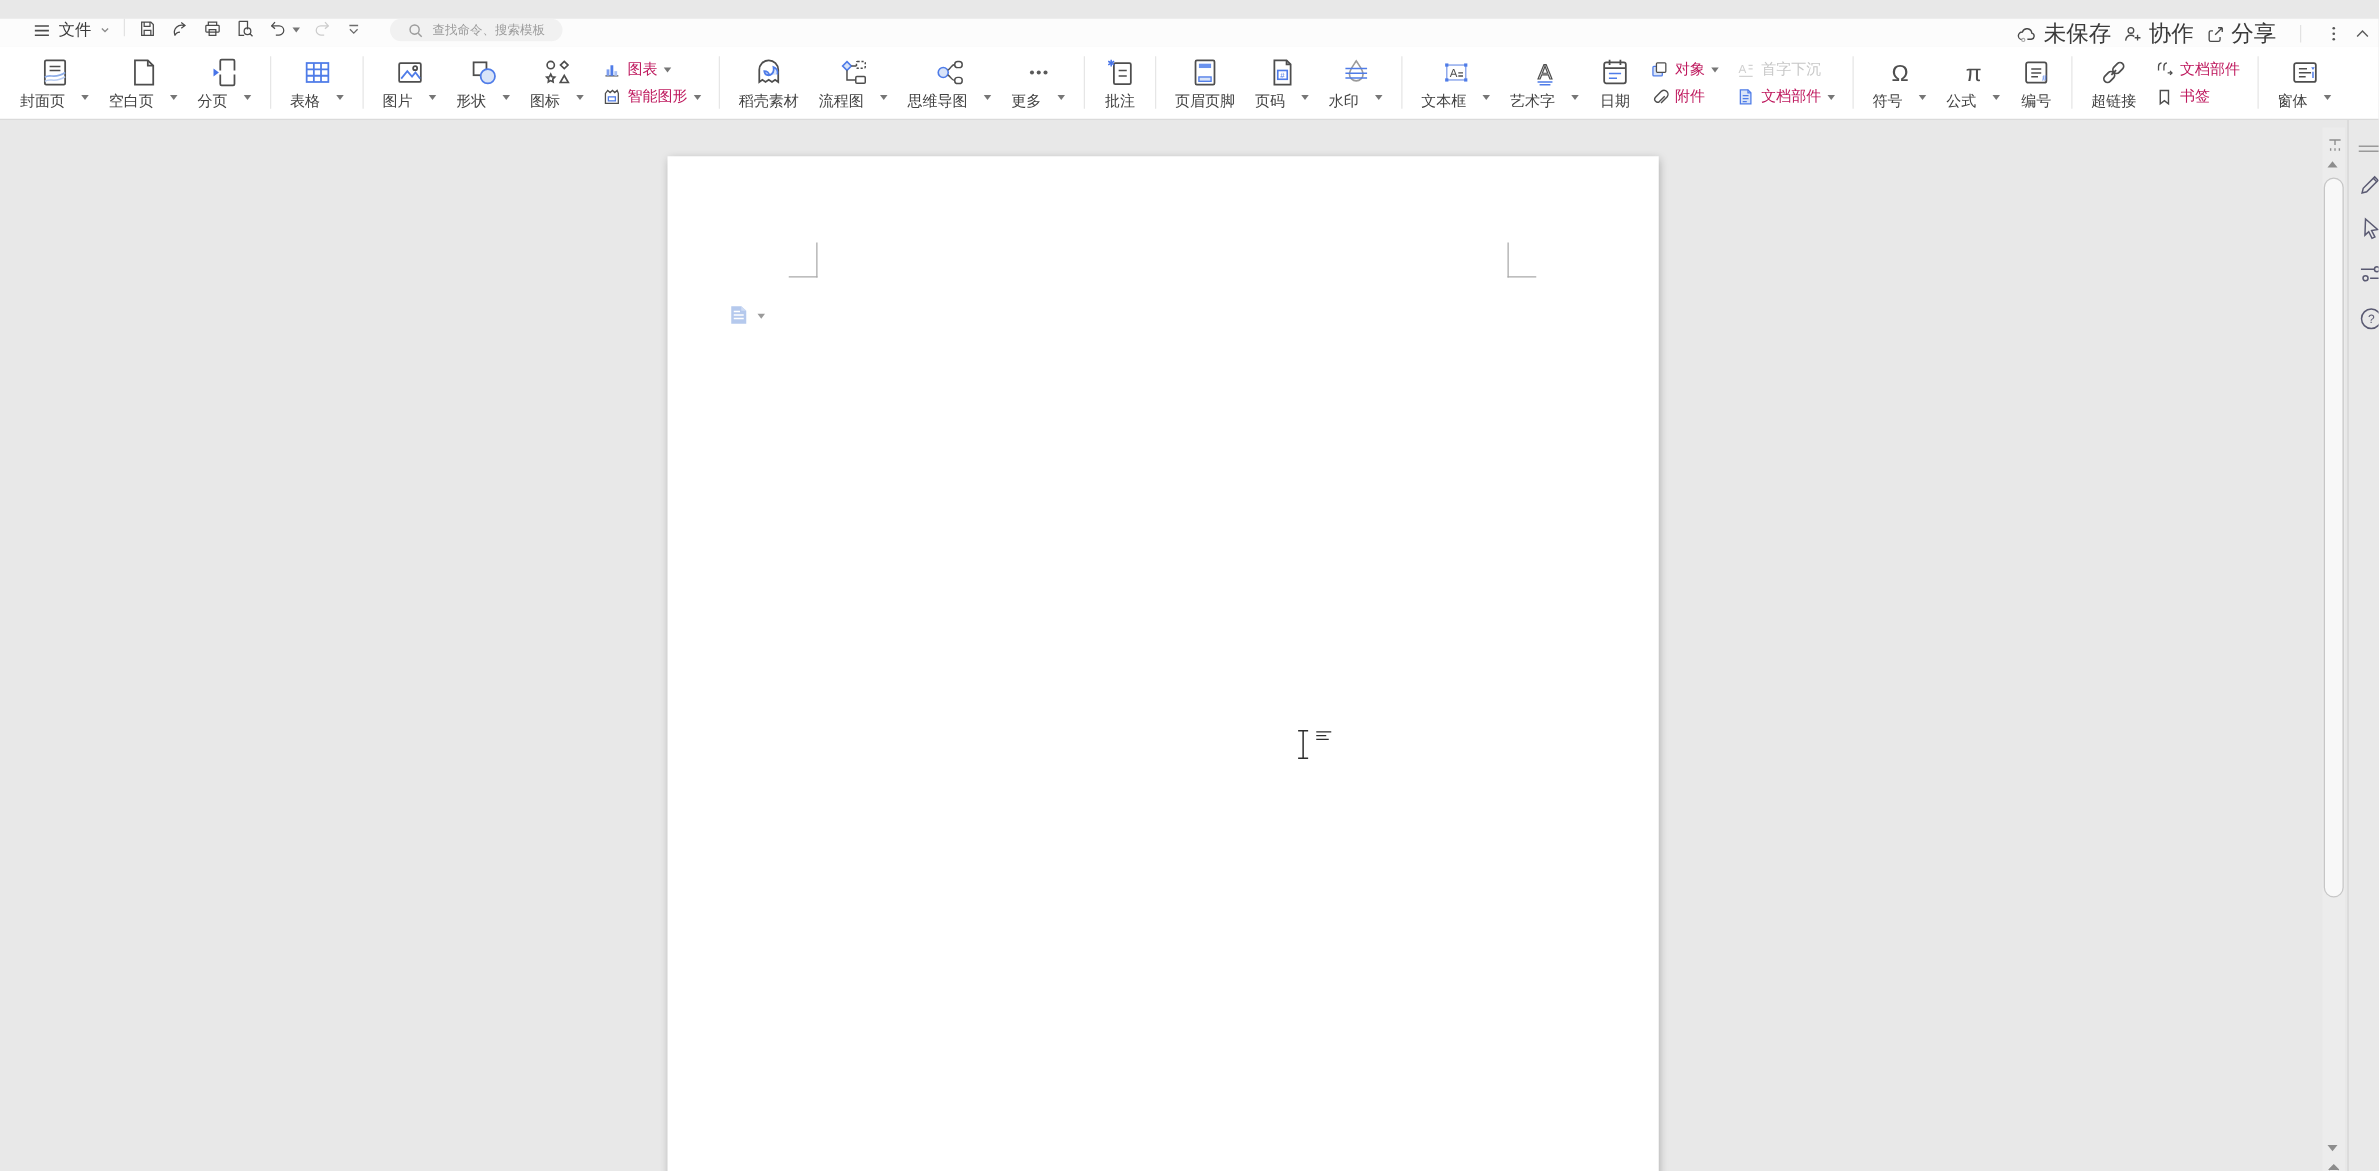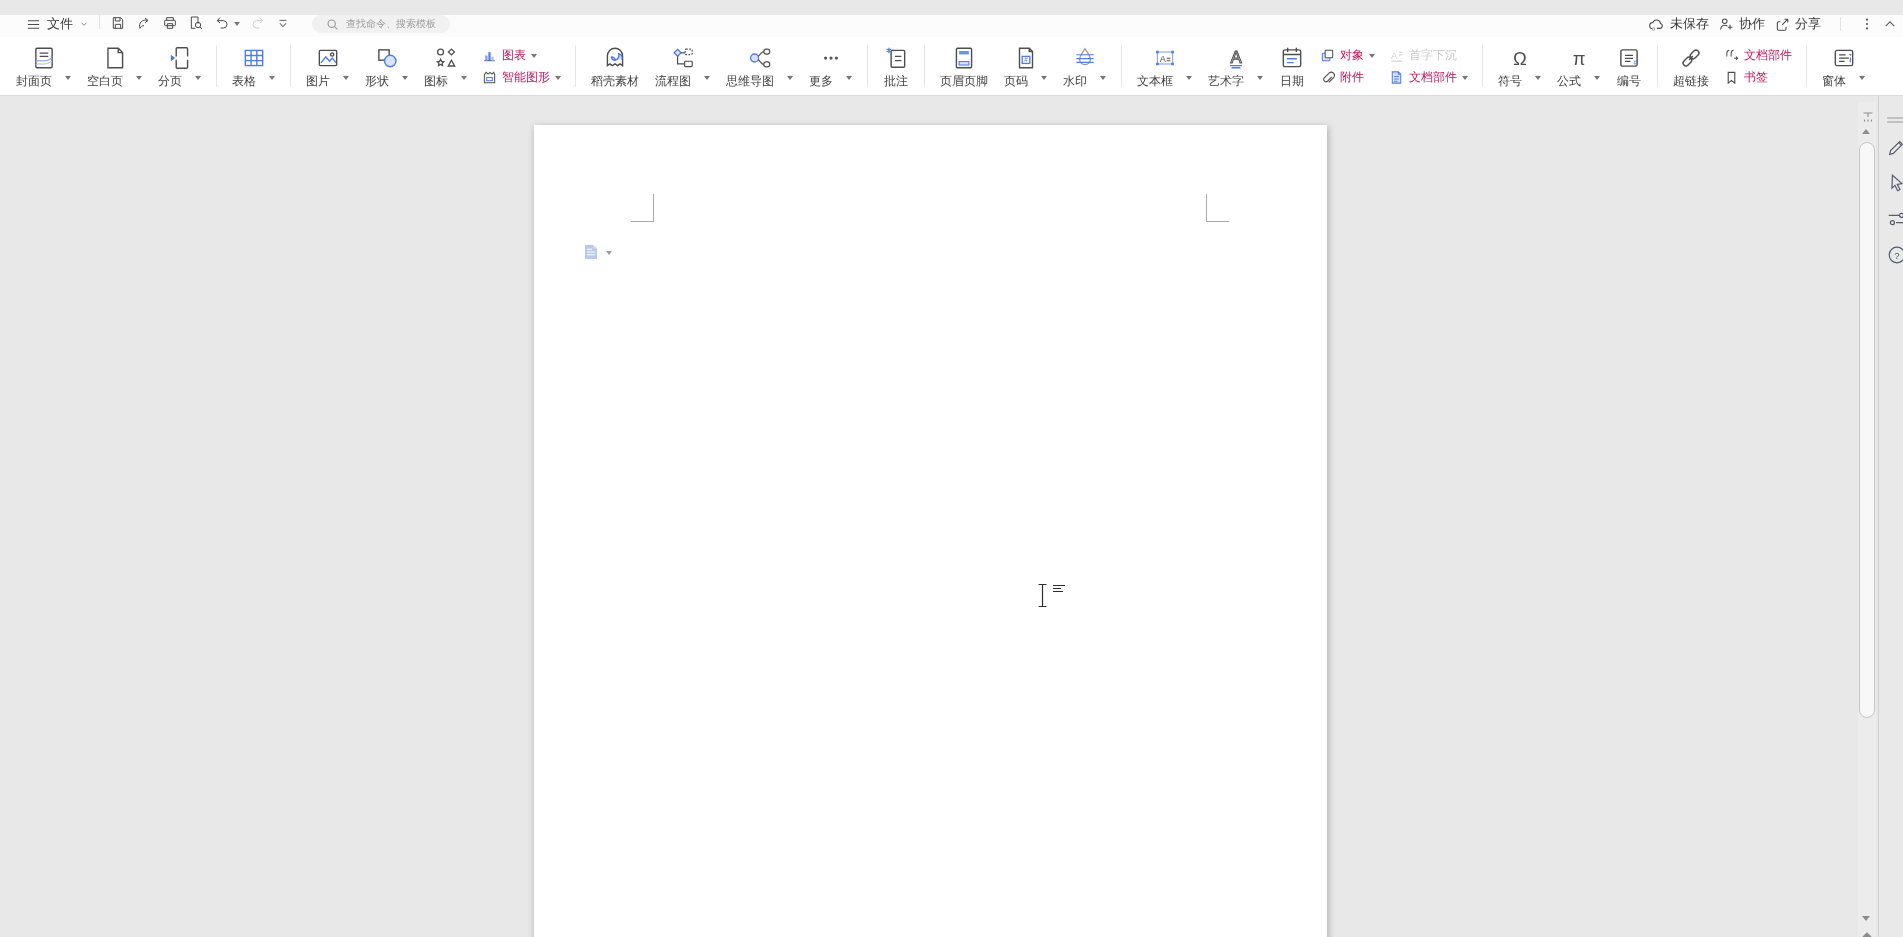--- a/index.html
+++ b/index.html
@@ -13,21 +13,21 @@
   .tb-group { display:flex; align-items:center; gap:6px; }
   .tb-sep { width:1px; height:14px; background:#e2e2e2; margin:0 10px; }
   .qat { display:flex; align-items:center; gap:10px; }
   .qat svg { display:block; }
   .tabs { display:flex; align-items:center; gap:4px; margin-left:22px; }
   .tab { padding:1px 13px; border-radius:10px; color:#3a3a3a; font-size:13px; }
   .tab.active { background:#4874e8; color:#fff; }
   .searchbox { margin-left:22px; height:18px; display:flex; align-items:center; gap:7px;
     background:#f1f1f1; border-radius:9px; padding:0 14px; color:#9b9b9b; font-size:10px; }
   .tb-right { margin-left:auto; display:flex; align-items:center; gap:9px; padding-right:6px; }
-  .tb-right .lbl { font-size:13px; color:#3a3a3a; }
+  .tb-right .lbl { font-size:18px; color:#3a3a3a; }
   .iconbtn { display:flex; align-items:center; gap:4px; }
 
   
   .ribbon { height:59px; background:#ffffff; border-bottom:1px solid #dadada;
     display:flex; align-items:stretch; padding:0 8px; white-space:nowrap; }
   .rsep { width:1px; background:#e6e6e6; margin:8px 7px; }
   .rgroup { display:flex; align-items:center; }
   .rbtn { height:100%; display:flex; flex-direction:column; align-items:center;
     justify-content:center; gap:3px; padding:0 8px; font-size:12px; color:#414141; }
   .rbtn .ic { height:27px; display:flex; align-items:center; }

